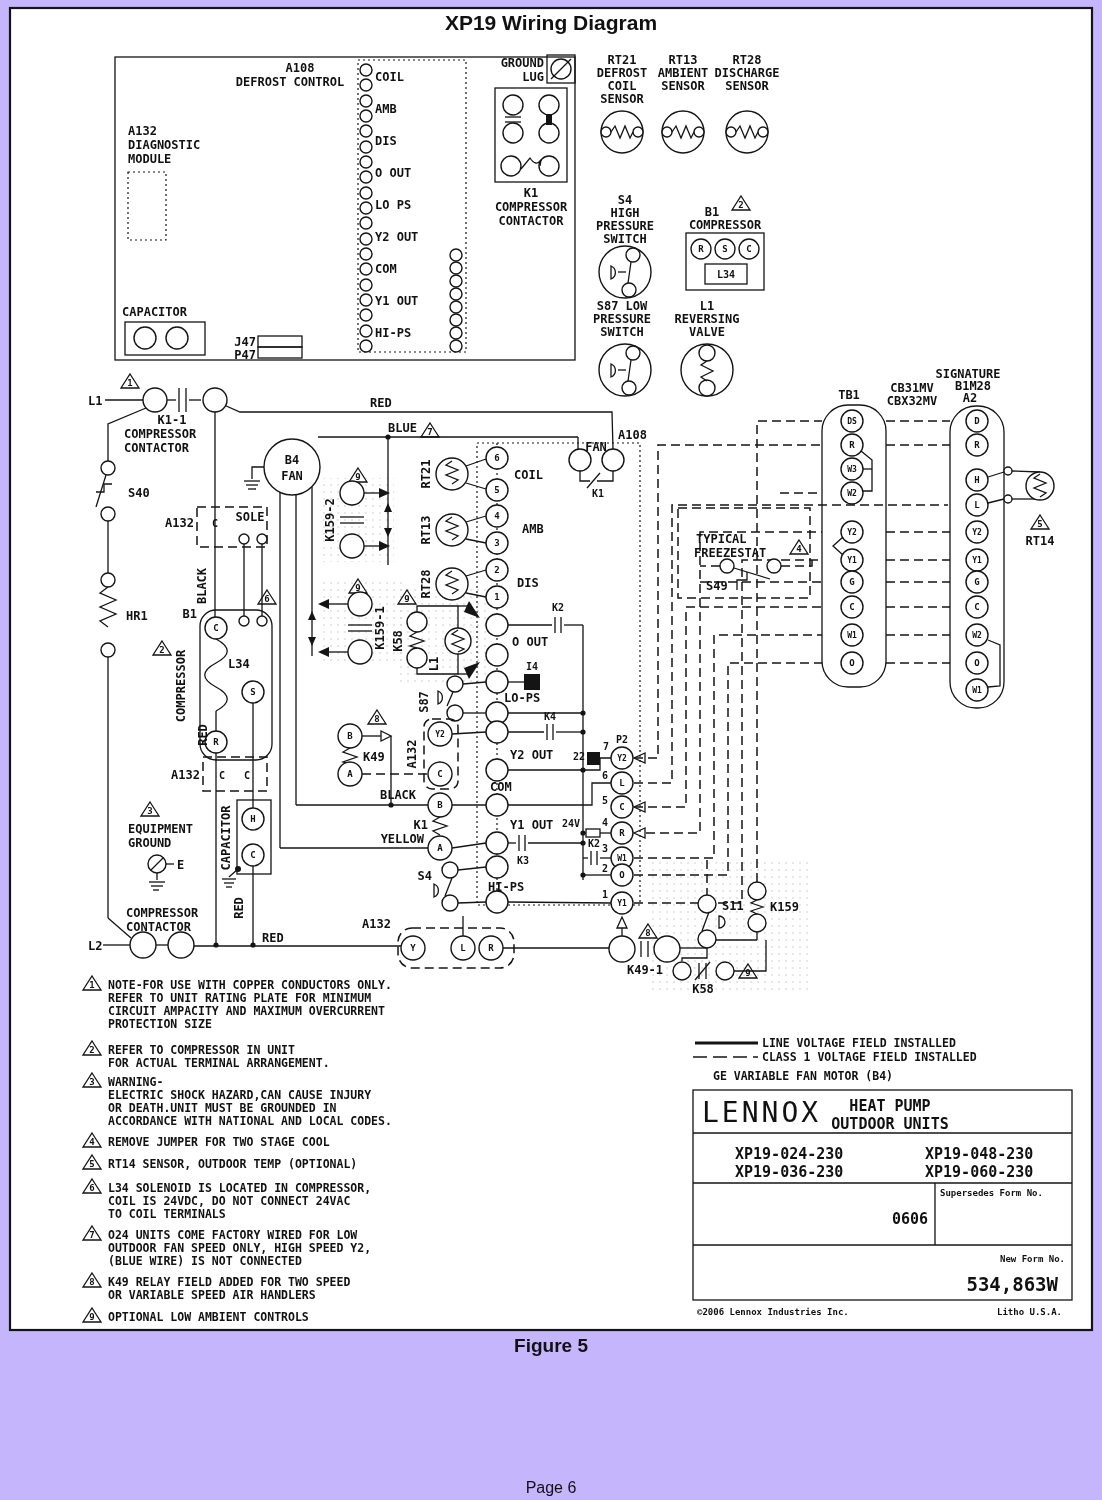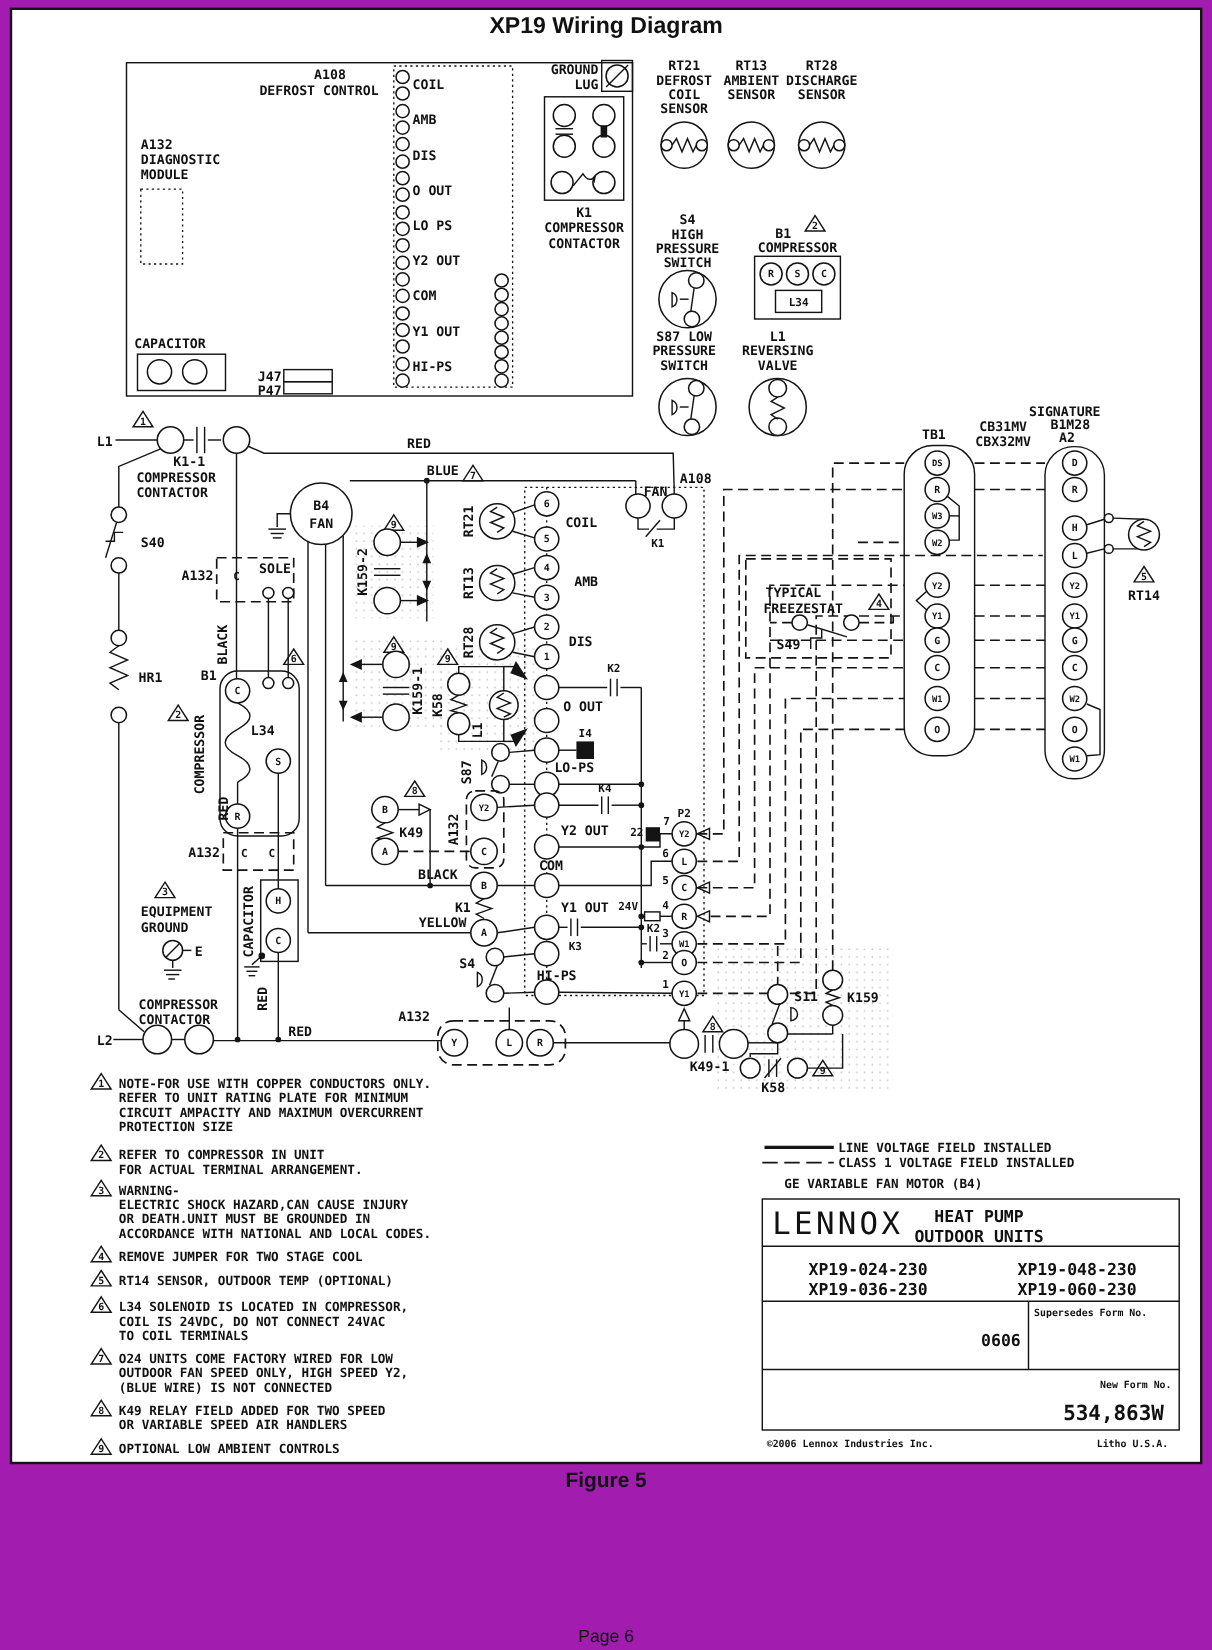--- a/index.html
+++ b/index.html
@@ -1,16 +1,16 @@
 <!DOCTYPE html>
 <html><head>
 <meta charset="utf-8">
 <style>
   html,body{margin:0;padding:0;background:#fff;}
-  .page{width:1102px;height:1500px;position:relative;background:#a21caf;}
+  .page{width:1102px;height:1500px;position:relative;background:#c4b5fd;}
   svg{display:block;}
   text{fill:#111;}
   .tt{font:bold 21px "Liberation Sans",sans-serif;}
   .cap{font:bold 19px "Liberation Sans",sans-serif;}
   .pg{font:16px "Liberation Sans",sans-serif;}
   .m{font:bold 12px "DejaVu Sans Mono",monospace;}
   .ms{font:bold 10px "DejaVu Sans Mono",monospace;}
   .mt{font:bold 9px "DejaVu Sans Mono",monospace;}
   .m8{font:bold 8px "DejaVu Sans Mono",monospace;}
   .nb{font:bold 11.5px "DejaVu Sans Mono",monospace;}

